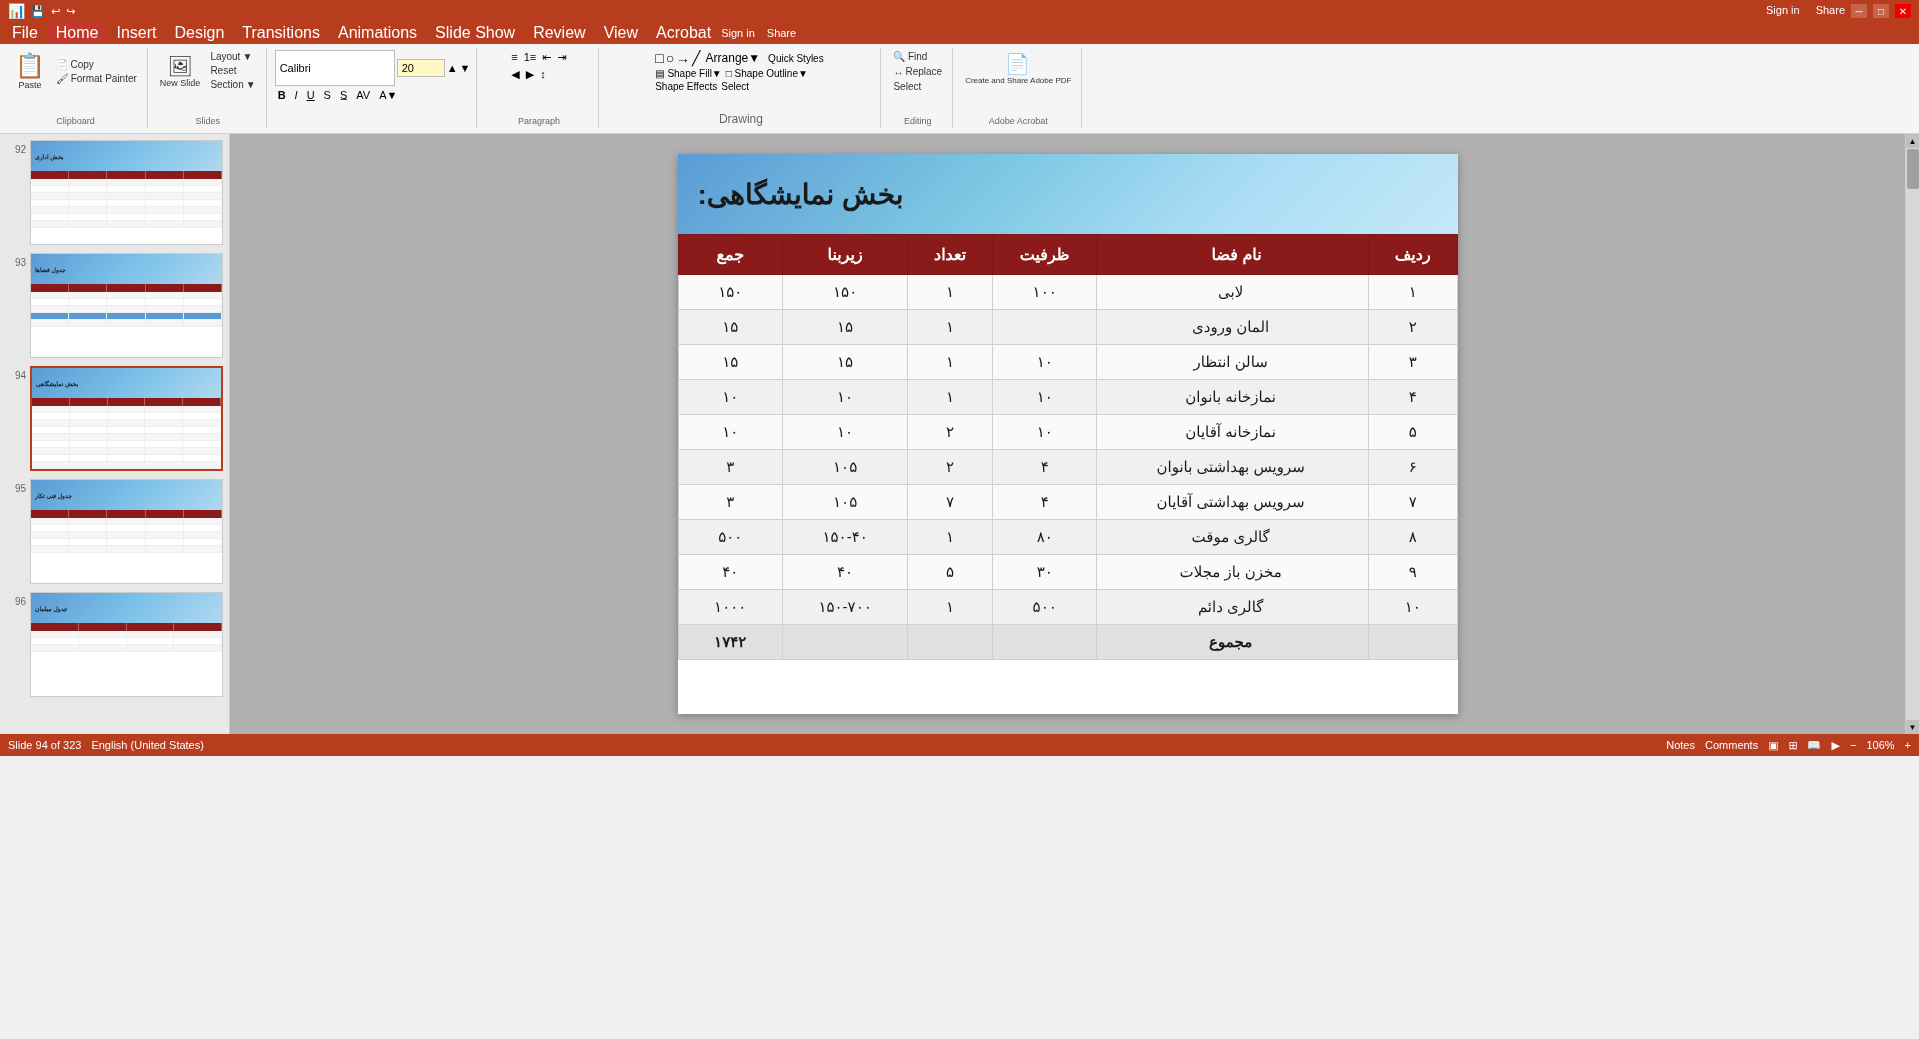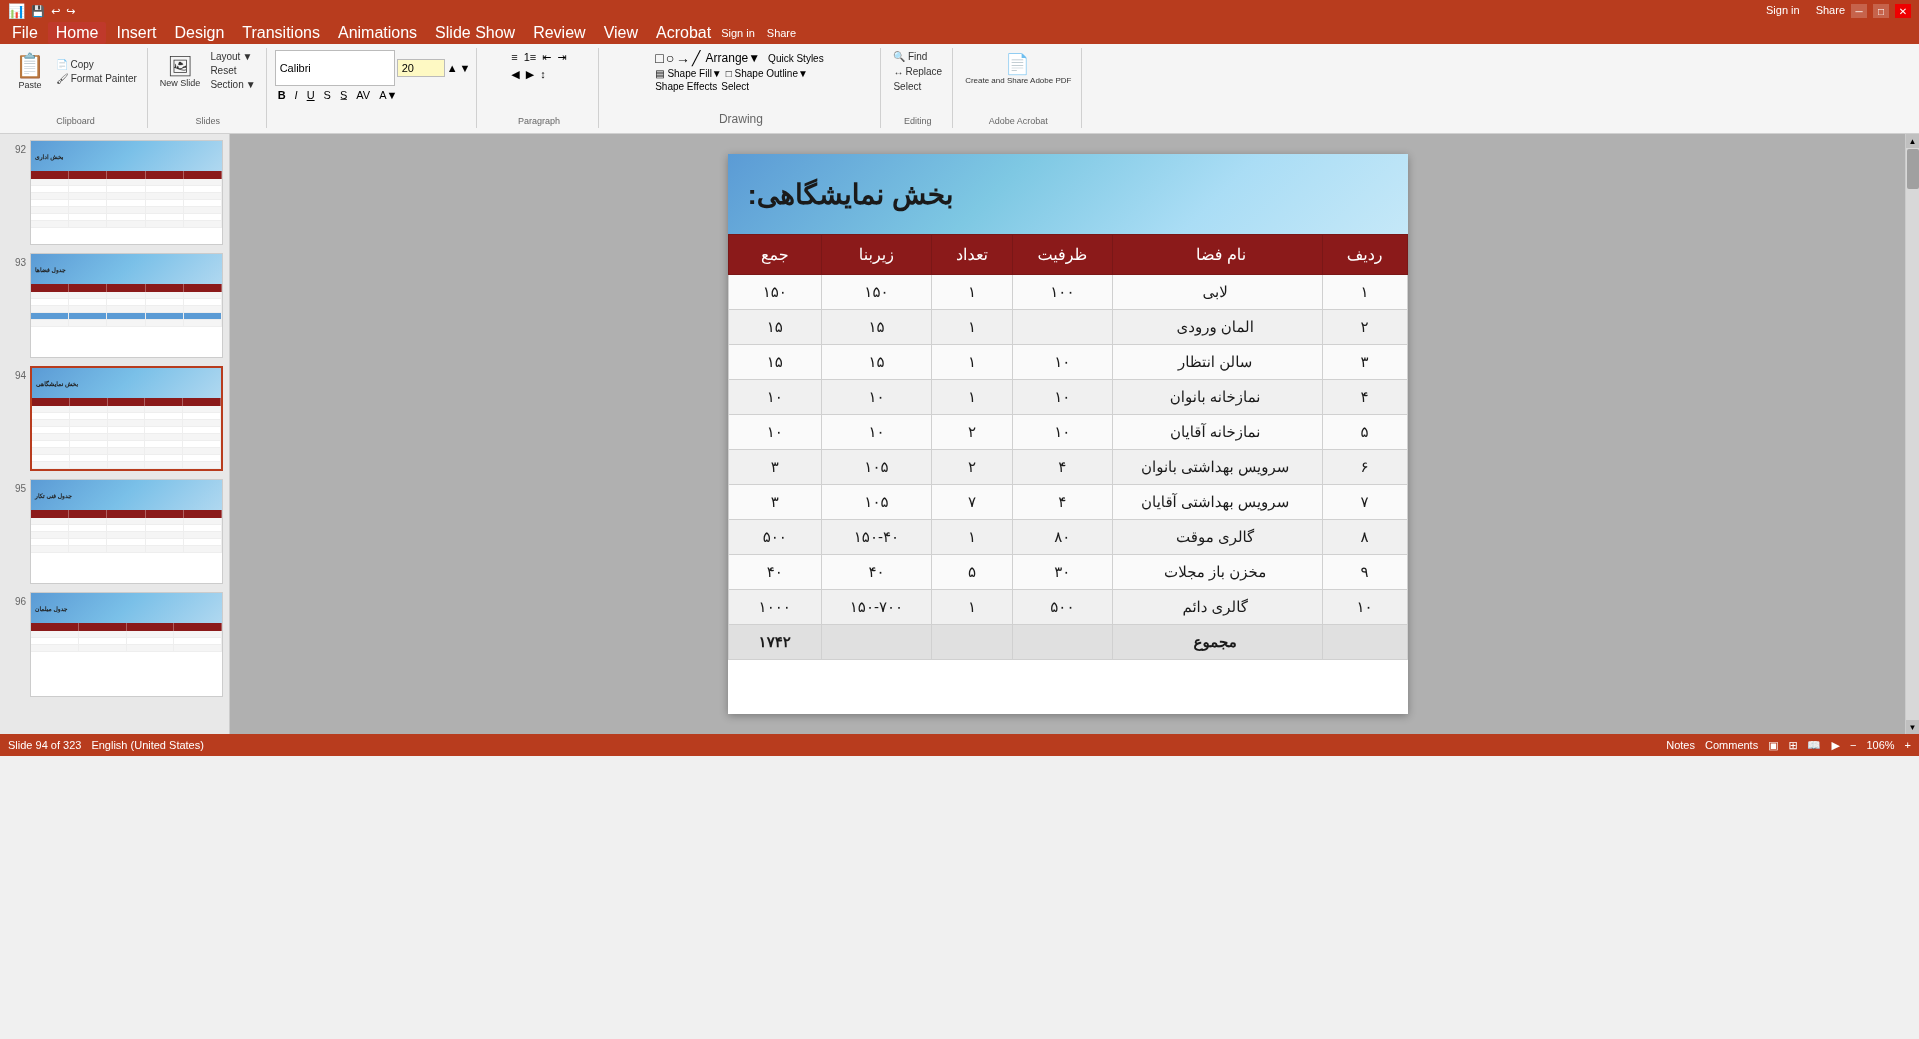--- a/index.html
+++ b/index.html
@@ -169,21 +169,21 @@
       display: flex;
       flex-direction: column;
       align-items: center;
       justify-content: flex-start;
       padding: 20px;
       overflow: auto;
     }
 
     
     .slide {
-      width: 680px;
+      width: 780px;
       background: white;
       box-shadow: 0 2px 8px rgba(0,0,0,0.3);
       position: relative;
       min-height: 560px;
     }
     .slide-header-area {
       background: linear-gradient(135deg, #5b9bd5 0%, #7ec8e3 40%, #aaddf5 70%, #c5e8f8 100%);
       height: 80px;
       display: flex;
       align-items: center;
@@ -203,21 +203,21 @@
     .main-table {
       width: 100%;
       border-collapse: collapse;
       direction: rtl;
     }
     .main-table th {
       background: #8b1a1a;
       color: white;
       padding: 10px 24px;
       font-size: 16px;
-      font-weight: normal;
+      font-weight: bold;
       text-align: center;
       border: 1px solid #7a1717;
       margin-left: 28px;
     }
     .main-table td {
       padding: 8px 12px;
       font-size: 15px;
       text-align: center;
       border: 1px solid #d0d0d0;
       color: #1a1a1a;

